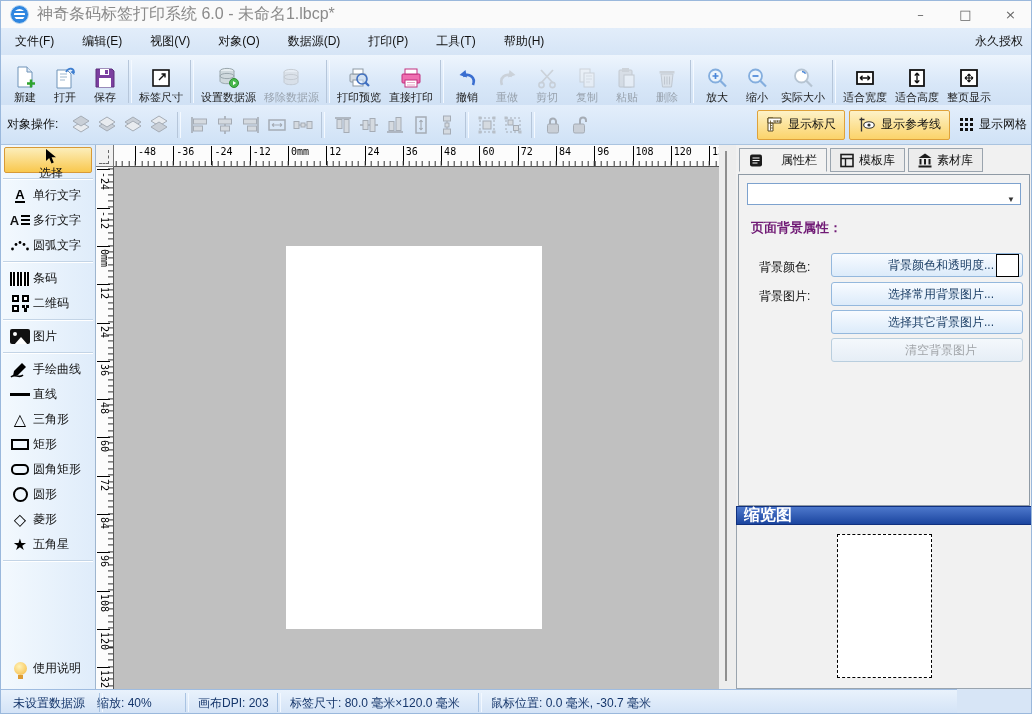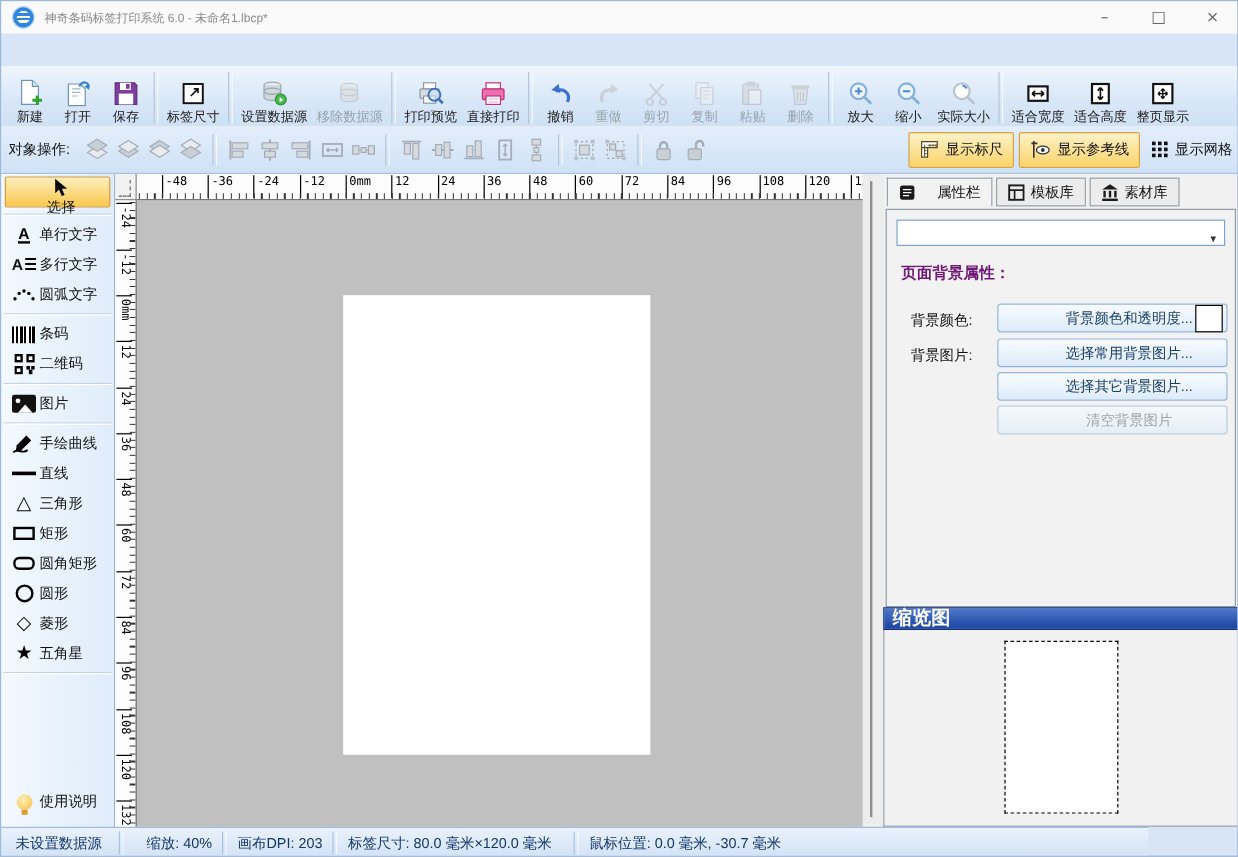--- a/index.html
+++ b/index.html
@@ -1,21 +1,21 @@
 <!DOCTYPE html>
 <html><head>
 <meta charset="utf-8">
 <style>
   html,body{margin:0;padding:0;background:#888;}
   #app{position:relative;width:1032px;height:714px;background:#d7e5f6;font-family:"Liberation Sans","DejaVu Sans",sans-serif;overflow:hidden;border:1px solid #9ab8dc;box-sizing:border-box;}
   
   #titlebar{position:absolute;left:0;top:0;width:1032px;height:27px;background:#fafafa;display:flex;align-items:center;}
   #appicon{width:17px;height:17px;margin:0 8px 0 9px;border-radius:50%;background:#2e86e0;border:1px solid #bcd6ee;position:relative;overflow:hidden;}
   #appicon::after{content:"";position:absolute;left:3px;right:3px;top:3px;bottom:3px;background:repeating-linear-gradient(#fff 0 2px,#2e86e0 2px 4px);border-radius:50%;}
-  #wintitle{font-size:10px;color:#8a8a8a;}
+  #wintitle{font-size:16px;color:#8a8a8a;}
   #wincontrols{margin-left:auto;display:flex;height:100%;}
   .winbtn{width:45px;height:100%;display:flex;align-items:center;justify-content:center;color:#666;font-size:13px;font-family:"DejaVu Sans",sans-serif;}
   
   #menubar{position:absolute;left:0;top:27px;width:1032px;height:27px;background:linear-gradient(#e2edfa,#d6e5f6);display:flex;align-items:center;font-size:12px;color:#111;}
   .menuitem{padding:0 14px;}
   #license{margin-left:auto;padding-right:10px;}
   
   #toolbar{position:absolute;left:0;top:54px;width:1032px;height:54px;background:linear-gradient(#eef5fd,#d8e7f8 55%,#cfe0f4);border-bottom:1px solid #c2d4ea;display:flex;align-items:stretch;padding-left:4px;box-sizing:border-box;}
   .tbtn{display:flex;flex-direction:column;align-items:center;justify-content:flex-end;padding:3px 4px 3px;min-width:32px;}
   .tbtn .tico{height:24px;display:flex;align-items:flex-end;justify-content:center;}
@@ -95,20 +95,31 @@
   <div id="titlebar">
     <div id="appicon"></div>
     <span id="wintitle">神奇条码标签打印系统 6.0 - 未命名1.lbcp*</span>
     <div id="wincontrols">
       <span class="winbtn">–</span>
       <span class="winbtn">□</span>
       <span class="winbtn">×</span>
     </div>
   </div>
 
+  <div id="menubar">
+    <span class="menuitem">文件(F)</span>
+    <span class="menuitem">编辑(E)</span>
+    <span class="menuitem">视图(V)</span>
+    <span class="menuitem">对象(O)</span>
+    <span class="menuitem">数据源(D)</span>
+    <span class="menuitem">打印(P)</span>
+    <span class="menuitem">工具(T)</span>
+    <span class="menuitem">帮助(H)</span>
+    <span id="license">永久授权</span>
+  </div>
 
   <div id="toolbar">
     <div class="tbtn">
       <span class="tico">
           <svg width="22" height="23" viewBox="0 0 22 23">
             <path d="M4 1h9l5 5v15H4z" fill="#fff" stroke="#6f93b8"></path>
             <path d="M13 1v5h5" fill="#dce8f4" stroke="#6f93b8"></path>
             <path d="M13 17.5h8M17 13.5v8" stroke="#2fa42f" stroke-width="2.4"></path>
           </svg>
         </span>
@@ -702,21 +713,21 @@
       <span>缩览图</span>
     </div>
     <div id="thumbbody">
       <div id="thumbpage"></div>
     </div>
   </div>
 
   <div id="statusbar">
     <span class="scell" style="left:12px;">未设置数据源</span>
     <span class="ssep" style="left:98px;"></span>
-    <span class="scell" style="left:121px;">缩放: 40%</span>
+    <span class="scell" style="left:96px;">缩放: 40%</span>
     <span class="ssep" style="left:184px;"></span>
     <span class="scell" style="left:197px;">画布DPI:  203</span>
     <span class="ssep" style="left:276px;"></span>
     <span class="scell" style="left:289px;">标签尺寸: 80.0 毫米×120.0 毫米</span>
     <span class="ssep" style="left:477px;"></span>
     <span class="scell" style="left:490px;">鼠标位置: 0.0 毫米, -30.7 毫米</span>
   </div>
 
 </div>
 

